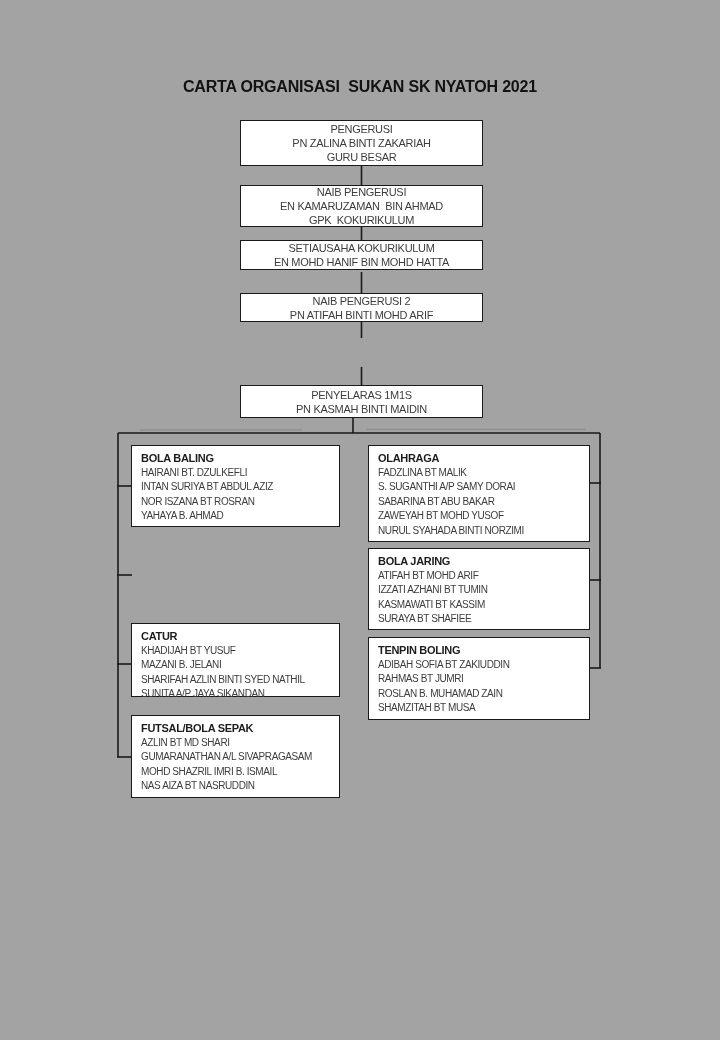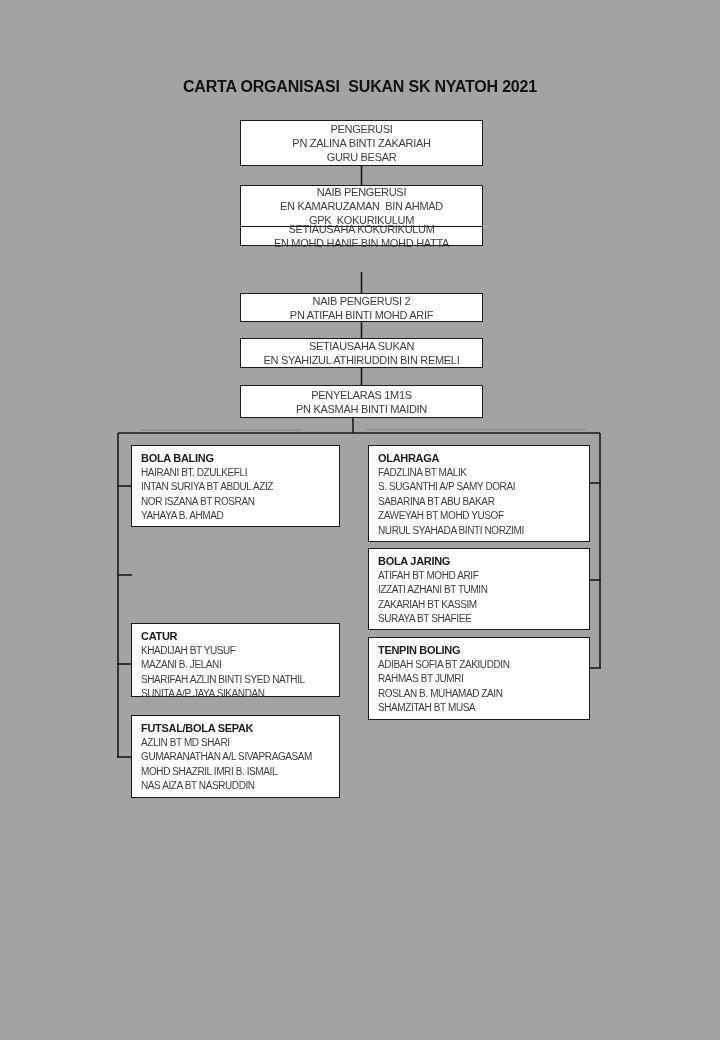--- a/index.html
+++ b/index.html
@@ -120,34 +120,30 @@
     <div class="hline">PN ZALINA BINTI ZAKARIAH</div>
     <div class="hline">GURU BESAR</div>
   </div>
 
   <div class="hbox" style="top:185px;height:42px">
     <div class="hline">NAIB PENGERUSI</div>
     <div class="hline">EN KAMARUZAMAN  BIN AHMAD</div>
     <div class="hline">GPK  KOKURIKULUM</div>
   </div>
 
-  <div class="hbox" style="top:226px;height:20px">
+  <div class="hbox" style="top:240px;height:30px">
     <div class="hline">SETIAUSAHA KOKURIKULUM</div>
     <div class="hline">EN MOHD HANIF BIN MOHD HATTA</div>
   </div>
 
   <div class="hbox" style="top:293px;height:29px">
     <div class="hline">NAIB PENGERUSI 2</div>
     <div class="hline">PN ATIFAH BINTI MOHD ARIF</div>
   </div>
 
-  <div class="hbox" style="top:338px;height:30px">
-    <div class="hline">SETIAUSAHA SUKAN</div>
-    <div class="hline">EN SYAHIZUL ATHIRUDDIN BIN REMELI</div>
-  </div>
 
   <div class="hbox" style="top:385px;height:33px">
     <div class="hline">PENYELARAS 1M1S</div>
     <div class="hline">PN KASMAH BINTI MAIDIN</div>
   </div>
 
   <div class="cbox" style="left:131px;top:445px;width:209px;height:82px">
     <div class="ctitle">BOLA BALING</div>
     <div class="cline">HAIRANI BT. DZULKEFLI</div>
     <div class="cline">INTAN SURIYA BT ABDUL AZIZ</div>
@@ -178,21 +174,21 @@
     <div class="cline">S. SUGANTHI A/P SAMY DORAI</div>
     <div class="cline">SABARINA BT ABU BAKAR</div>
     <div class="cline">ZAWEYAH BT MOHD YUSOF</div>
     <div class="cline">NURUL SYAHADA BINTI NORZIMI</div>
   </div>
 
   <div class="cbox" style="left:368px;top:548px;width:222px;height:82px">
     <div class="ctitle">BOLA JARING</div>
     <div class="cline">ATIFAH BT MOHD ARIF</div>
     <div class="cline">IZZATI AZHANI BT TUMIN</div>
-    <div class="cline">ZAKARIAH BT KASSIM</div>
+    <div class="cline">KASMAWATI BT KASSIM</div>
     <div class="cline">SURAYA BT SHAFIEE</div>
   </div>
 
   <div class="cbox" style="left:368px;top:637px;width:222px;height:83px">
     <div class="ctitle">TENPIN BOLING</div>
     <div class="cline">ADIBAH SOFIA BT ZAKIUDDIN</div>
     <div class="cline">RAHMAS BT JUMRI</div>
     <div class="cline">ROSLAN B. MUHAMAD ZAIN</div>
     <div class="cline">SHAMZITAH BT MUSA</div>
   </div>

